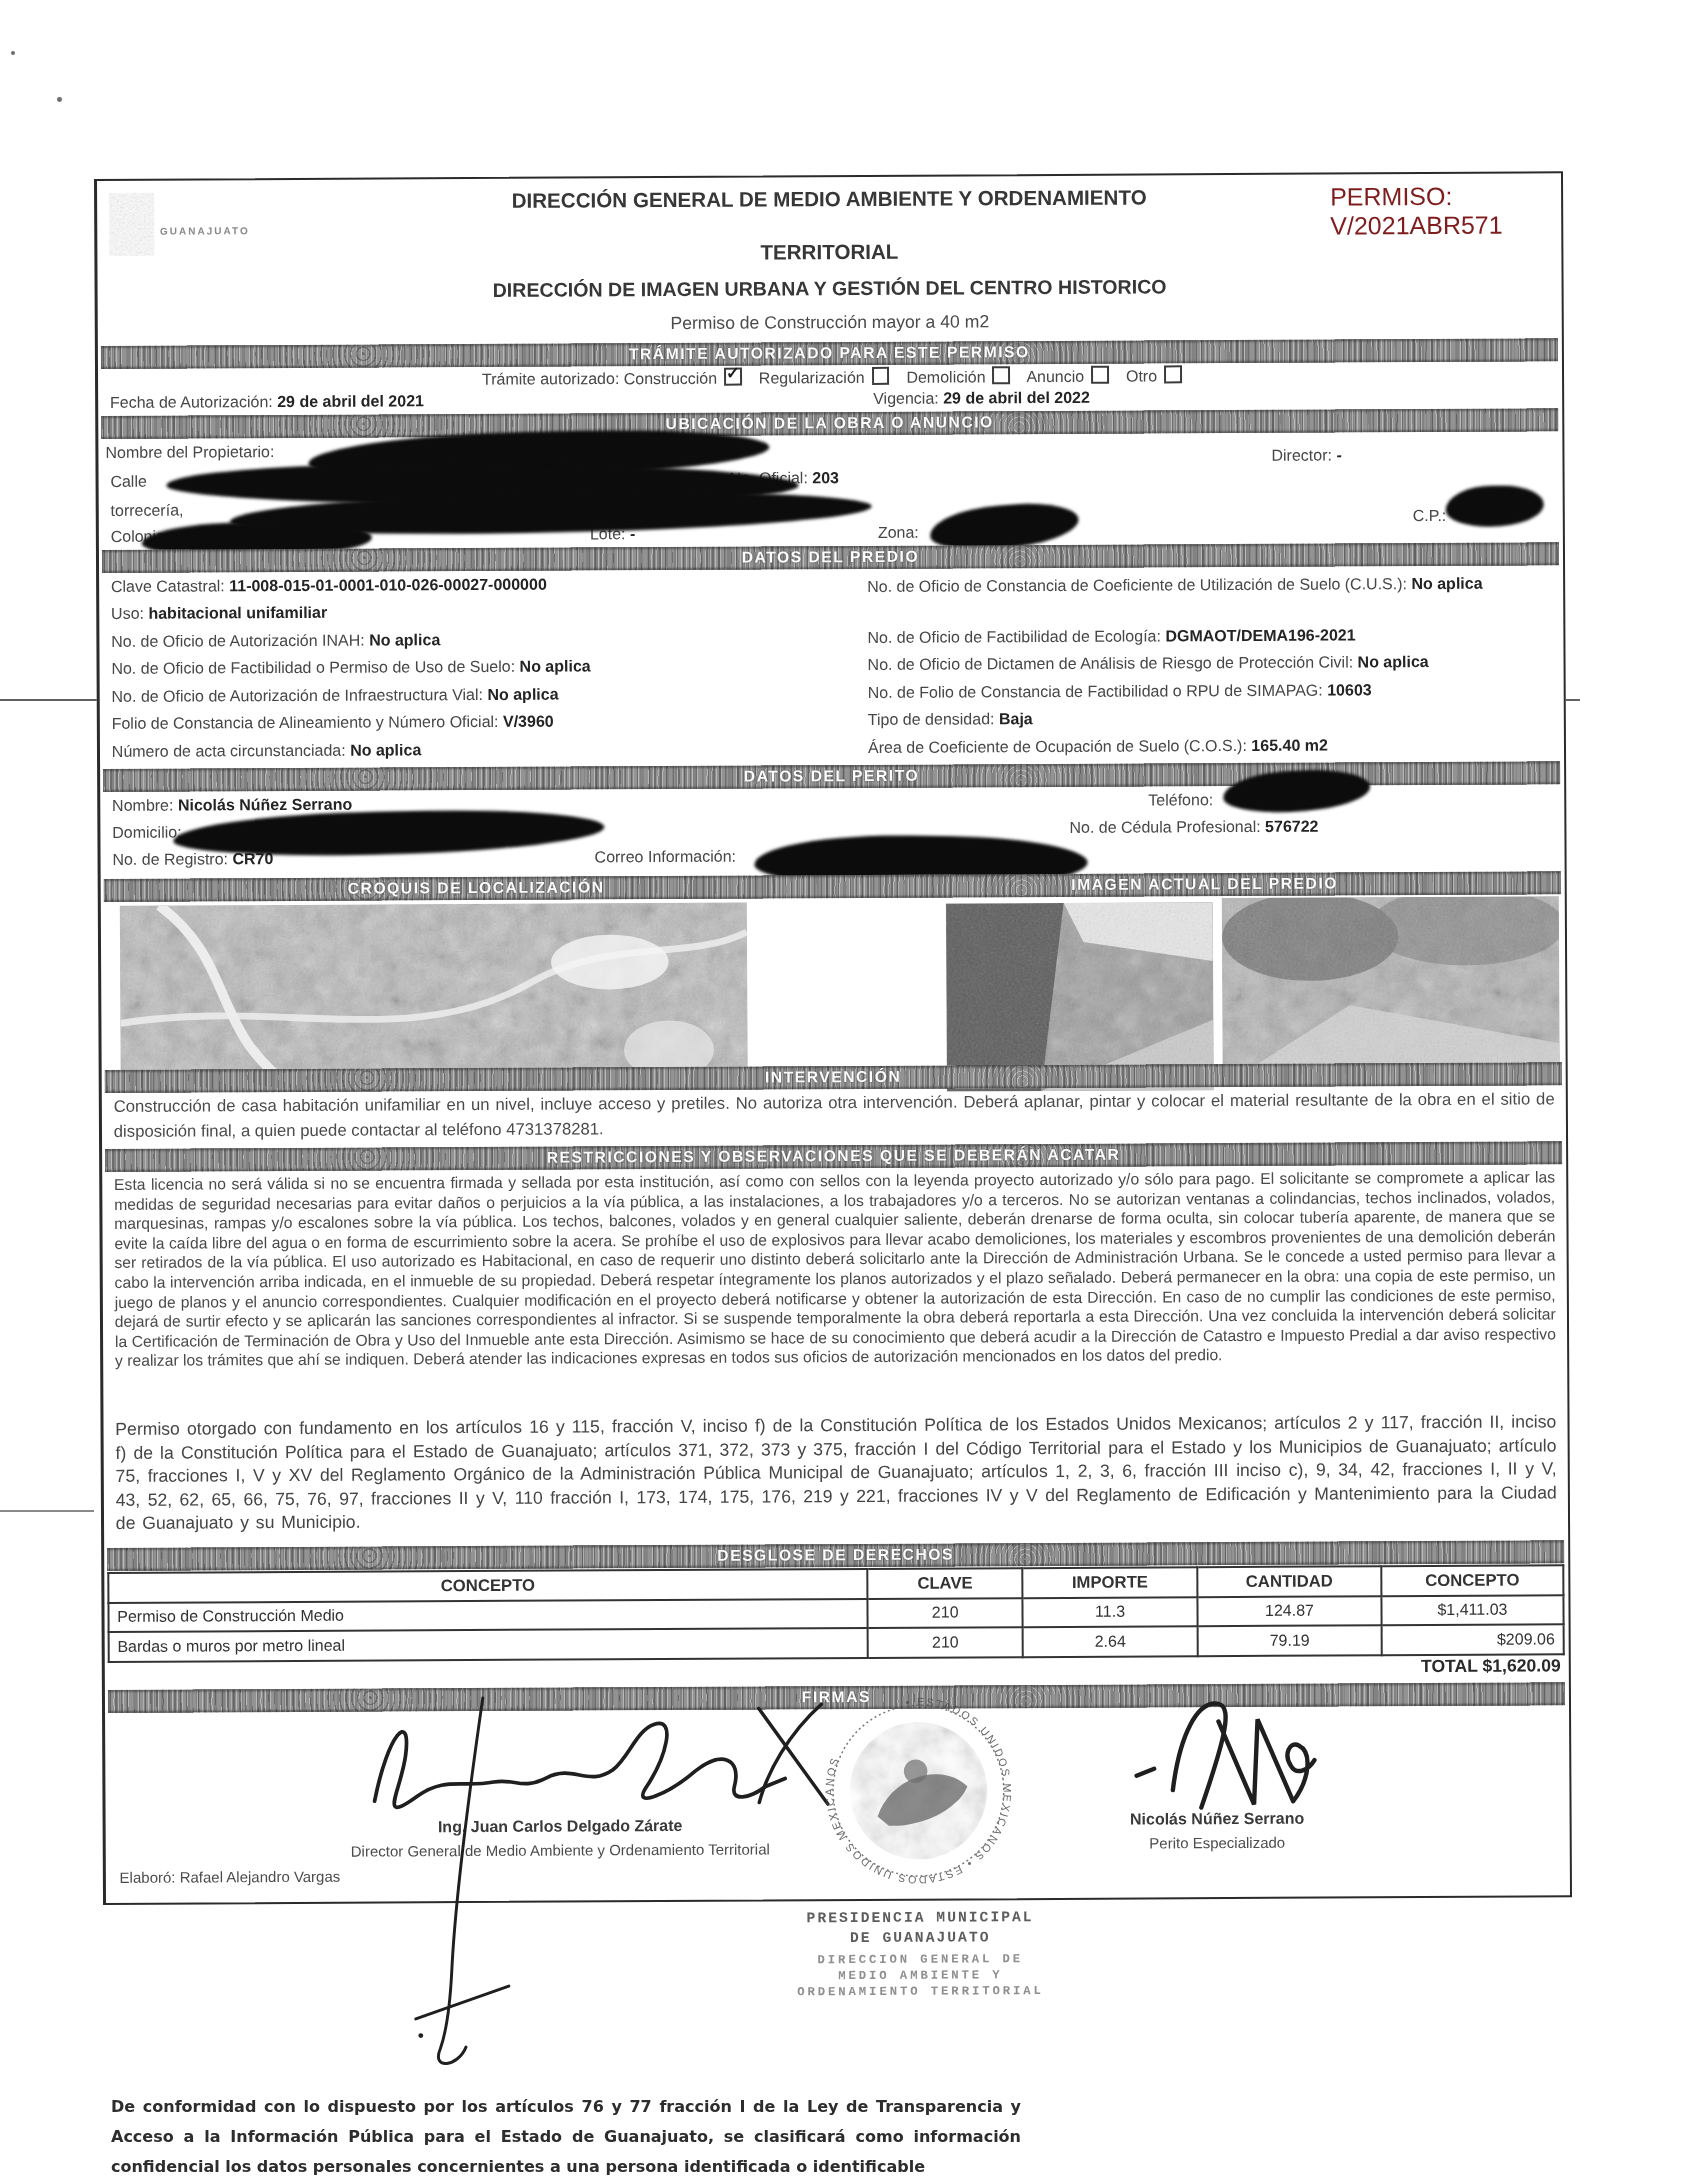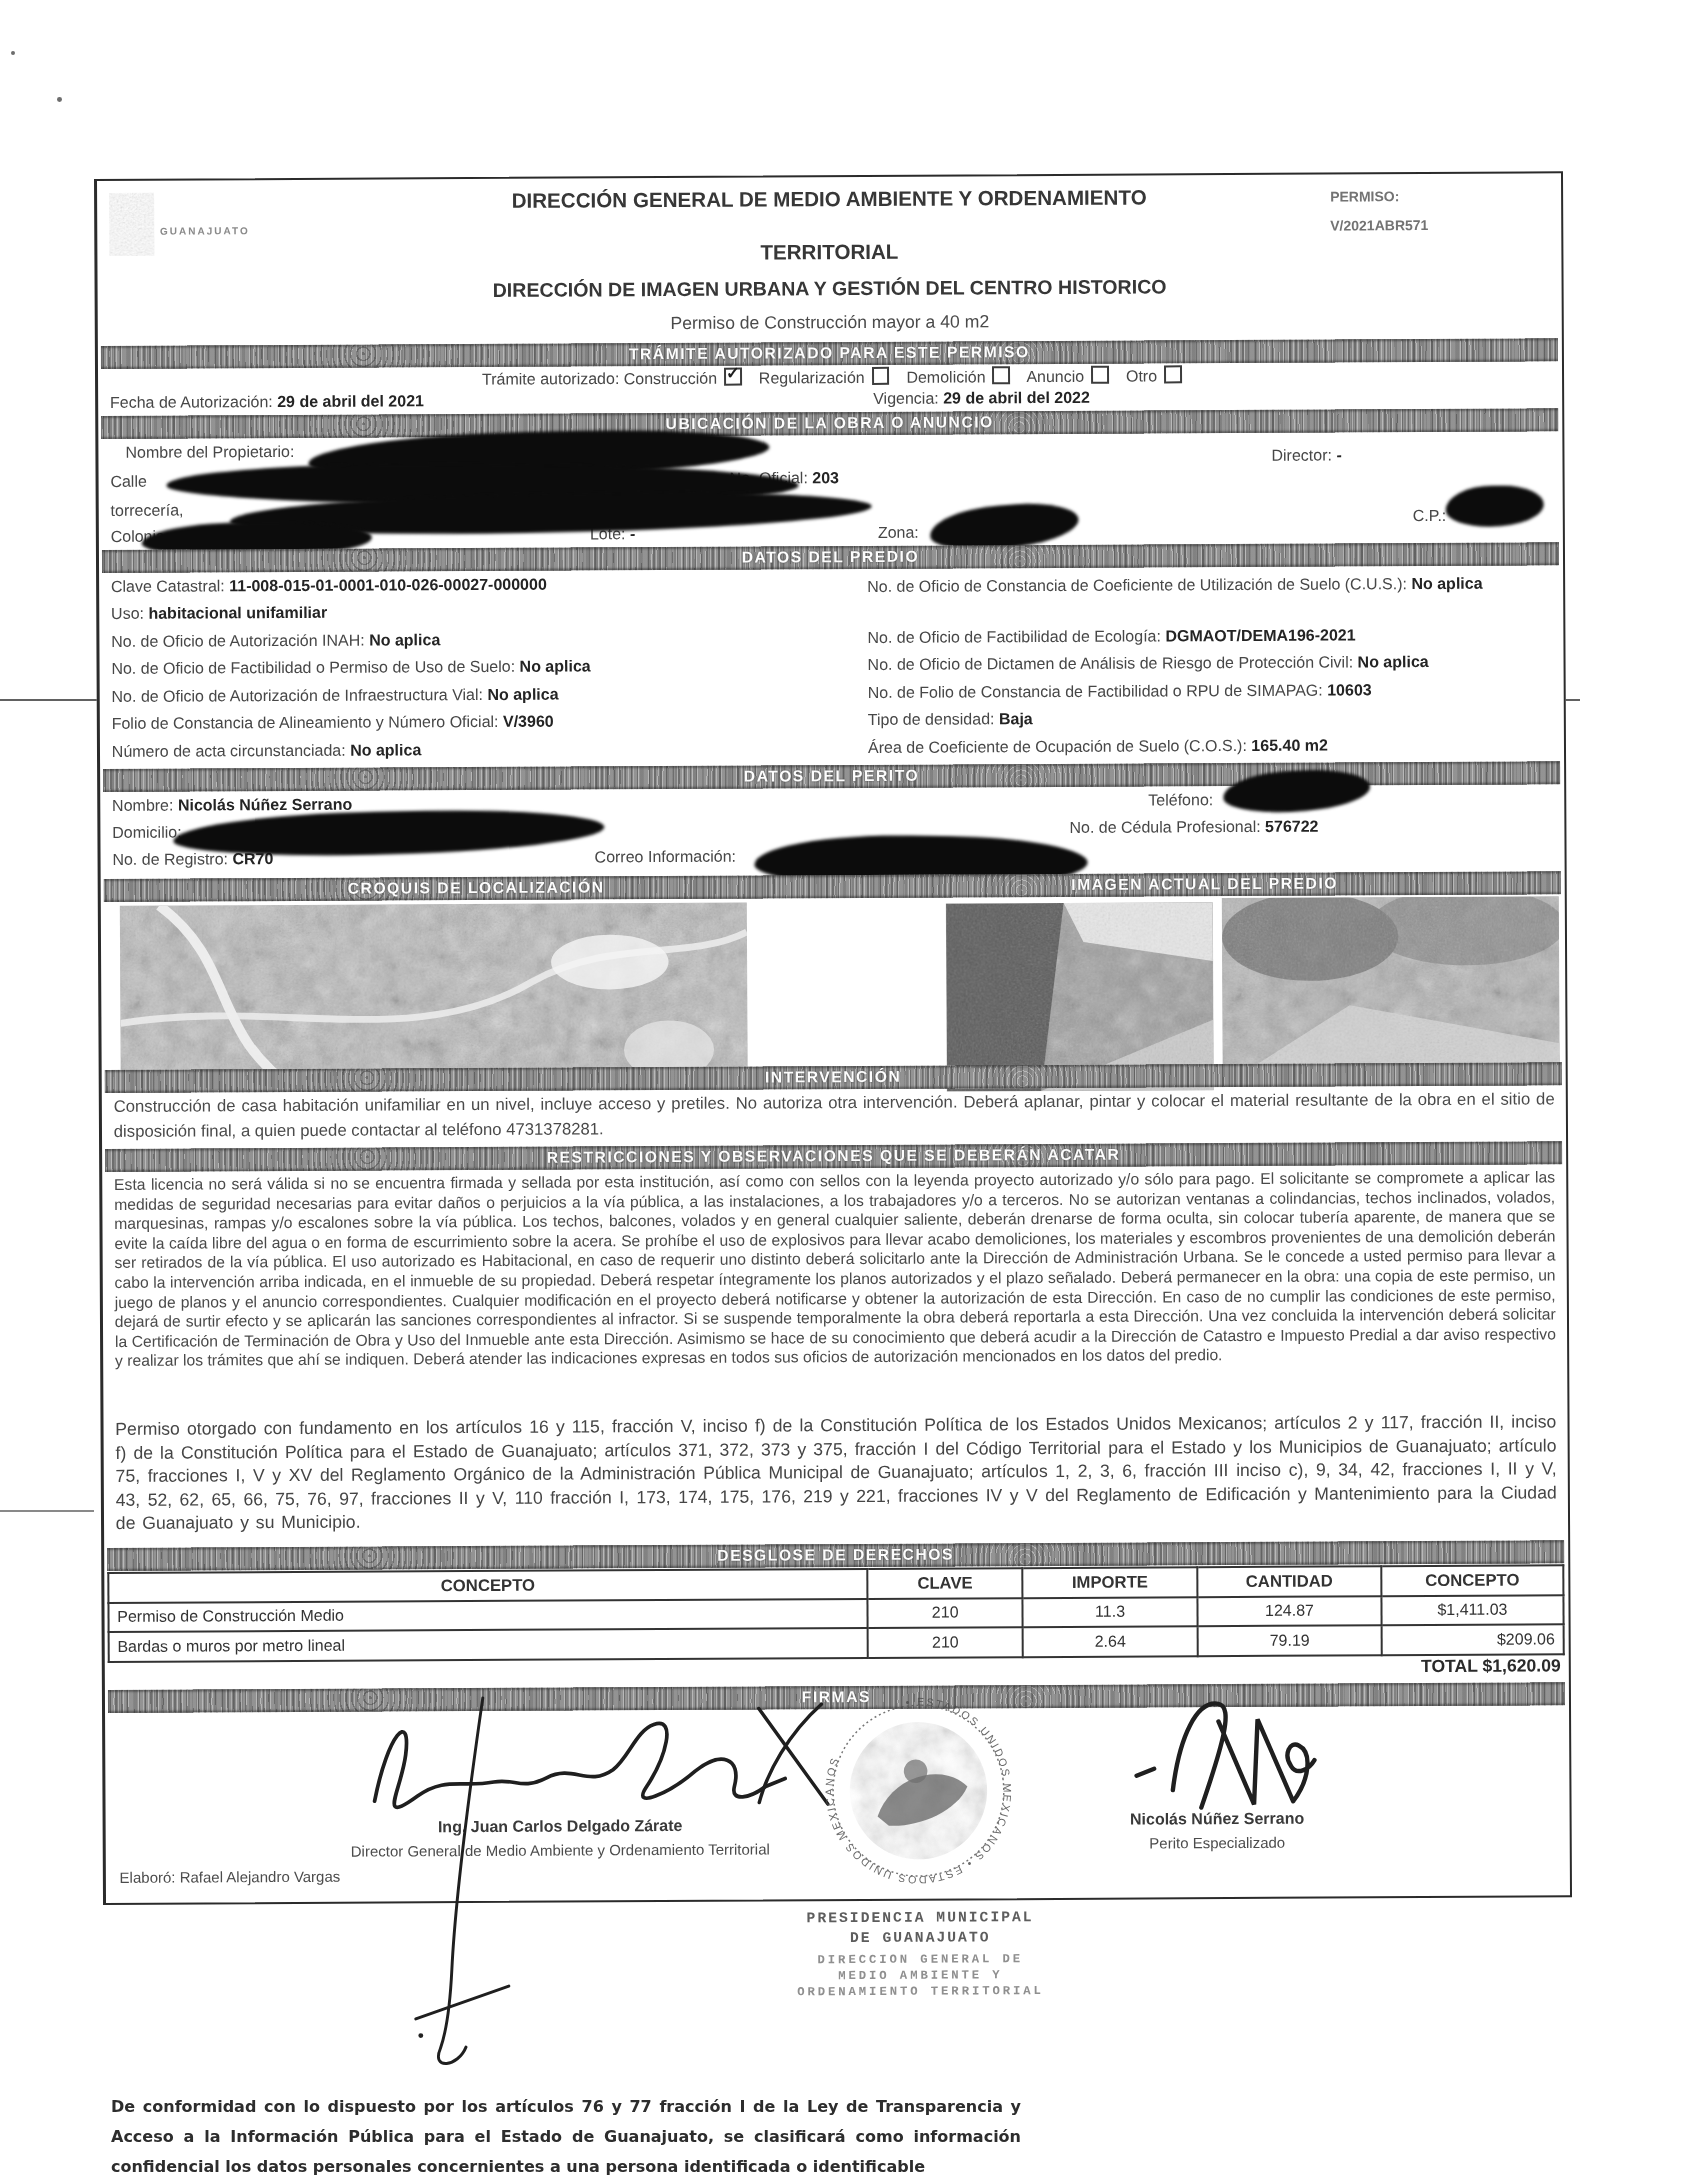--- a/index.html
+++ b/index.html
@@ -71,21 +71,21 @@
           <rect width="46" height="64" filter="url(#grain)" opacity=".7"></rect>
         </svg>
       <span class="abs" style="left:51px;top:33px;font-size:10px;letter-spacing:2px;color:#8a8a8a;font-weight:bold">GUANAJUATO</span>
     </div>
 
     <div class="abs title" style="top:9.8px;font-size:20.6px">DIRECCIÓN GENERAL DE MEDIO AMBIENTE Y ORDENAMIENTO</div>
     <div class="abs title" style="top:63px;font-size:20.6px">TERRITORIAL</div>
     <div class="abs title" style="top:100px;font-size:19.6px">DIRECCIÓN DE IMAGEN URBANA Y GESTIÓN DEL CENTRO HISTORICO</div>
     <div class="abs title" style="top:135px;font-size:17.6px;font-weight:normal;color:#4a4a4a">Permiso de Construcción mayor a 40 m2</div>
 
-    <div class="abs" style="left:1233px;top:7.8px;font-size:14px;font-weight:700;color:#737373;line-height:29px">
+    <div class="abs" style="left:1233px;top:7.8px;font-size:25px;font-weight:400;color:#7f1d1d;line-height:29px">
       <div>PERMISO:</div>
       <div>V/2021ABR571</div>
     </div>
 
     <div class="band" style="top:165px">TRÁMITE AUTORIZADO PARA ESTE PERMISO</div>
     <div class="abs" style="left:384px;top:190px;font-size:16px">
       <span class="lbl">Trámite autorizado: </span>
       <span><span class="lbl">Construcción</span><span class="cb"><span class="mk">✓</span></span></span>
       <span><span class="lbl">Regularización</span><span class="cb"><span class="mk"></span></span></span>
       <span><span class="lbl">Demolición</span><span class="cb"><span class="mk"></span></span></span>
@@ -93,21 +93,21 @@
       <span><span class="lbl">Otro</span><span class="cb"><span class="mk"></span></span></span>
     </div>
     <div class="abs" style="left:11.8px;top:213px">
       <span class="lbl">Fecha de Autorización: </span><span class="val">29 de abril del 2021</span>
     </div>
     <div class="abs" style="left:775px;top:213px">
       <span class="lbl">Vigencia: </span><span class="val">29 de abril del 2022</span>
     </div>
 
     <div class="band" style="top:235px">UBICACIÓN DE LA OBRA O ANUNCIO</div>
-    <span class="abs lbl" style="left:27px;top:263px">Nombre del Propietario:</span>
+    <span class="abs lbl" style="left:7px;top:263px">Nombre del Propietario:</span>
     <span class="abs lbl" style="left:11.8px;top:292px">Calle</span>
     <span class="abs" style="left:631px;top:292px"><span class="lbl">No. Oficial: </span><span class="val">203</span></span>
     <span class="abs" style="left:1173px;top:272px"><span class="lbl">Director: </span><span class="val">-</span></span>
     <span class="abs lbl" style="left:11.8px;top:321px">torrecería,</span>
     <span class="abs lbl" style="left:11.8px;top:347px">Colonia:</span>
     <span class="abs" style="left:491px;top:347px"><span class="lbl">Lote: </span><span class="val">-</span></span>
     <span class="abs lbl" style="left:779px;top:347px">Zona:</span>
     <span class="abs lbl" style="left:1314px;top:333px">C.P.:</span>
 
     <div class="blob" style="left:210px;top:253px;width:461px;height:45px;transform:rotate(-1deg)"></div>

